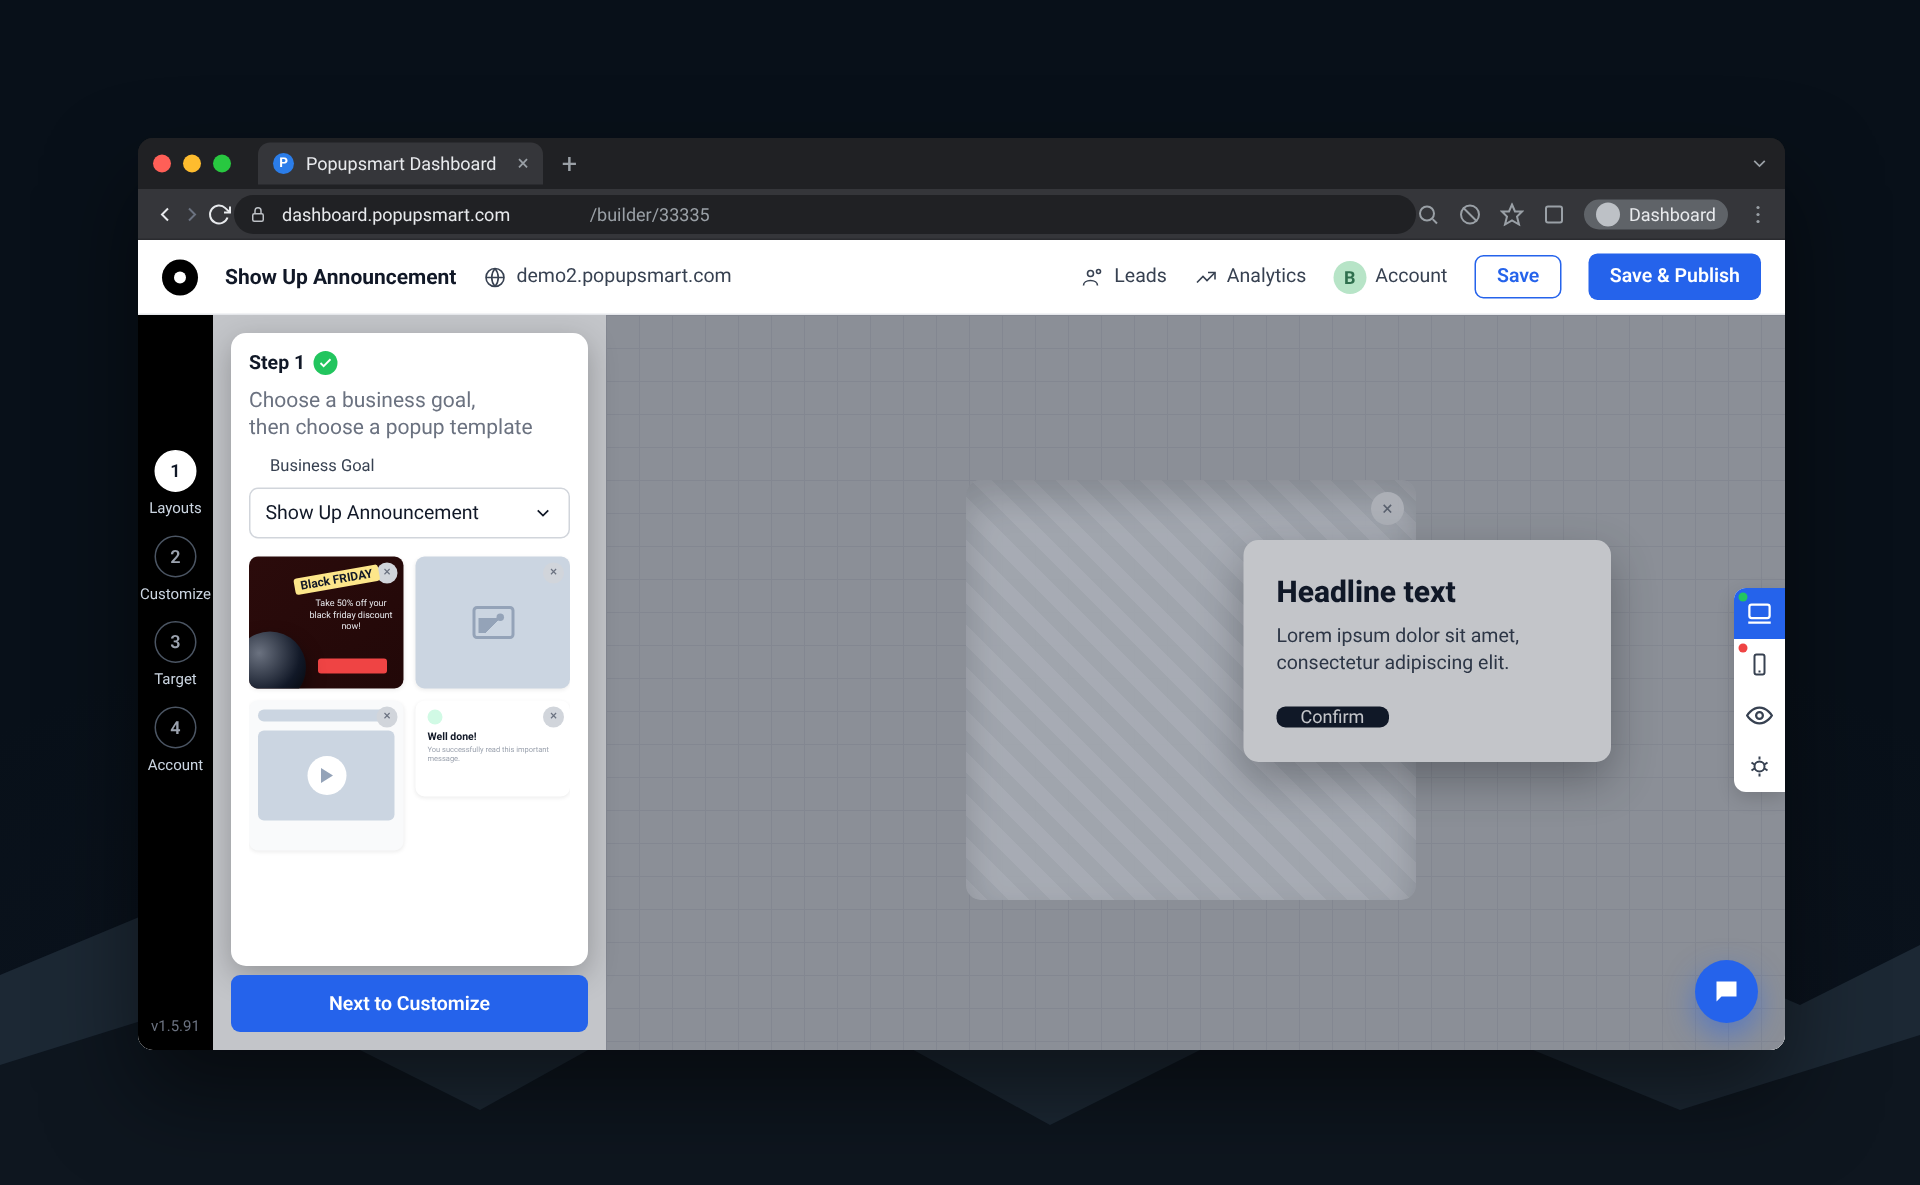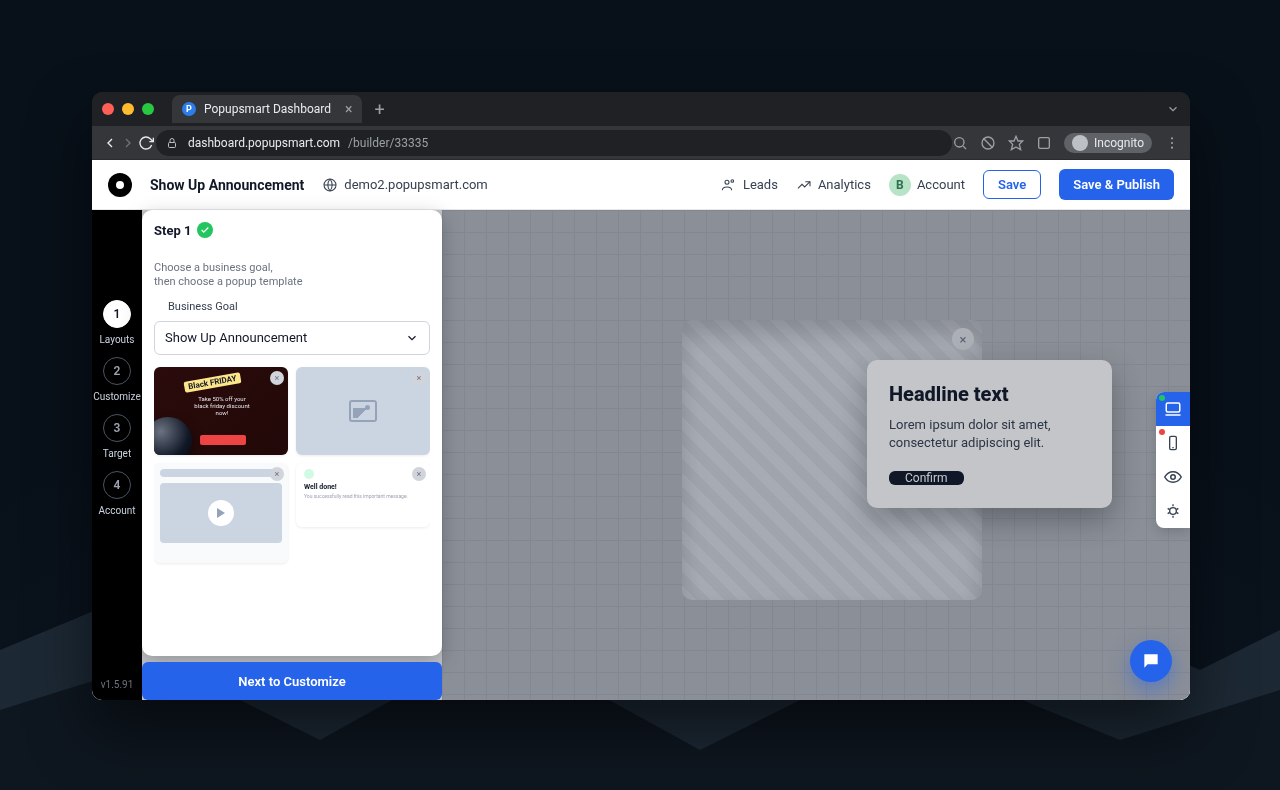--- a/index.html
+++ b/index.html
@@ -45,21 +45,21 @@
     height: 34px; background:#35363a; display:flex; align-items:center; padding:0 10px; gap:0;
     border-bottom:1px solid #2a2b2f;
   }
   .addrbar .navbtn { color:#9aa0a6; width:18px; text-align:center; }
   .omnibox {
     flex:1; background:#202124; border-radius:20px; height:26px; display:flex; align-items:center;
     padding:0 10px; gap:8px; color:#bdc1c6; font-size:12px;
   }
   .omnibox .lock { width:14px; text-align:center; }
   .omnibox .domain { color:#e8eaed; }
-  .omnibox .path { color:#9aa0a6; }
+  .omnibox .path { color:#9aa0a6;margin-left:45px; }
   .right-icons { display:flex; align-items:center; gap:12px; color:#9aa0a6; font-size:12px; }
   .incognito-badge { display:flex; align-items:center; gap:6px; color:#e8eaed; background:#5f6368; padding:2px 8px; border-radius:14px; font-size:12px;}
   .incognito-badge .icn{width:16px;height:16px;border-radius:50%;background:#bdc1c6;}
 
   
   .app { flex:1; display:flex; flex-direction:column; background:#fff; }
   .app-header {
     height:50px; display:flex; align-items:center; padding:0 16px; gap:18px; border-bottom:1px solid #e5e7eb;
     background:#fff;
   }
@@ -83,30 +83,30 @@
   .step {
     width:28px; height:28px; border-radius:50%; border:1px solid #4b5563; color:#9ca3af; display:flex; align-items:center; justify-content:center;
     font-size:12px; font-weight:600;
   }
   .step.active { background:#fff; color:#111827; border-color:#fff; }
   .step-label { font-size:10px; color:#cbd5e1; margin-bottom:6px; }
   .version { position:absolute; bottom:10px; font-size:10px; color:#6b7280; }
 
   
   .side {
-    width:300px; display:flex; flex-direction:column; padding:0; gap:6px; position:relative; z-index:4;
+    width:262px; display:flex; flex-direction:column; padding:12px; gap:6px; position:relative; z-index:4;
   }
   .panel {
     background:#fff; border-radius:10px; box-shadow:0 6px 20px rgba(0,0,0,.25); padding:12px; flex:1; overflow:hidden;
     display:flex; flex-direction:column; gap:8px;
   }
   .step-hdr { display:flex; align-items:center; gap:6px; font-size:13px; font-weight:700; color:#111827;}
   .check { width:16px; height:16px; border-radius:50%; background:#22c55e; display:flex; align-items:center; justify-content:center; }
   .check svg { width:10px; height:10px; }
-  .step-sub { font-size:11px; color:#6b7280; line-height:1.3;margin-top:15px;}
+  .step-sub { font-size:14px; color:#6b7280; line-height:1.3;}
   .field-lbl { font-size:11px; color:#374151; margin-top:2px;margin-left:14px;}
   .select {
     border:1px solid #d1d5db; border-radius:6px; height:34px; display:flex; align-items:center; justify-content:space-between;
     padding:0 10px; font-size:13px; color:#111827;
   }
   .templates {
     flex:1; overflow:hidden;
     display:grid; grid-template-columns: 1fr 1fr; gap:8px; padding-top:4px;
     align-content:start;
   }
@@ -277,21 +277,21 @@
             <polygon points="12 2 15 9 22 9 17 14 19 22 12 18 5 22 7 14 2 9 9 9"></polygon>
           </svg>
         </span>
       <span>
           <svg class="icon-svg" width="16" height="16" viewBox="0 0 24 24" fill="none" stroke="currentColor" stroke-width="2">
             <rect x="4" y="4" width="16" height="16" rx="2"></rect>
           </svg>
         </span>
       <span class="incognito-badge">
         <span class="icn"></span>
-        <span>Incognito</span>
+        <span>Dashboard</span>
       </span>
       <span>
           <svg class="icon-svg" width="16" height="16" viewBox="0 0 24 24" fill="currentColor">
             <circle cx="12" cy="5" r="1.6"></circle>
             <circle cx="12" cy="12" r="1.6"></circle>
             <circle cx="12" cy="19" r="1.6"></circle>
           </svg>
         </span>
     </div>
   </div>

